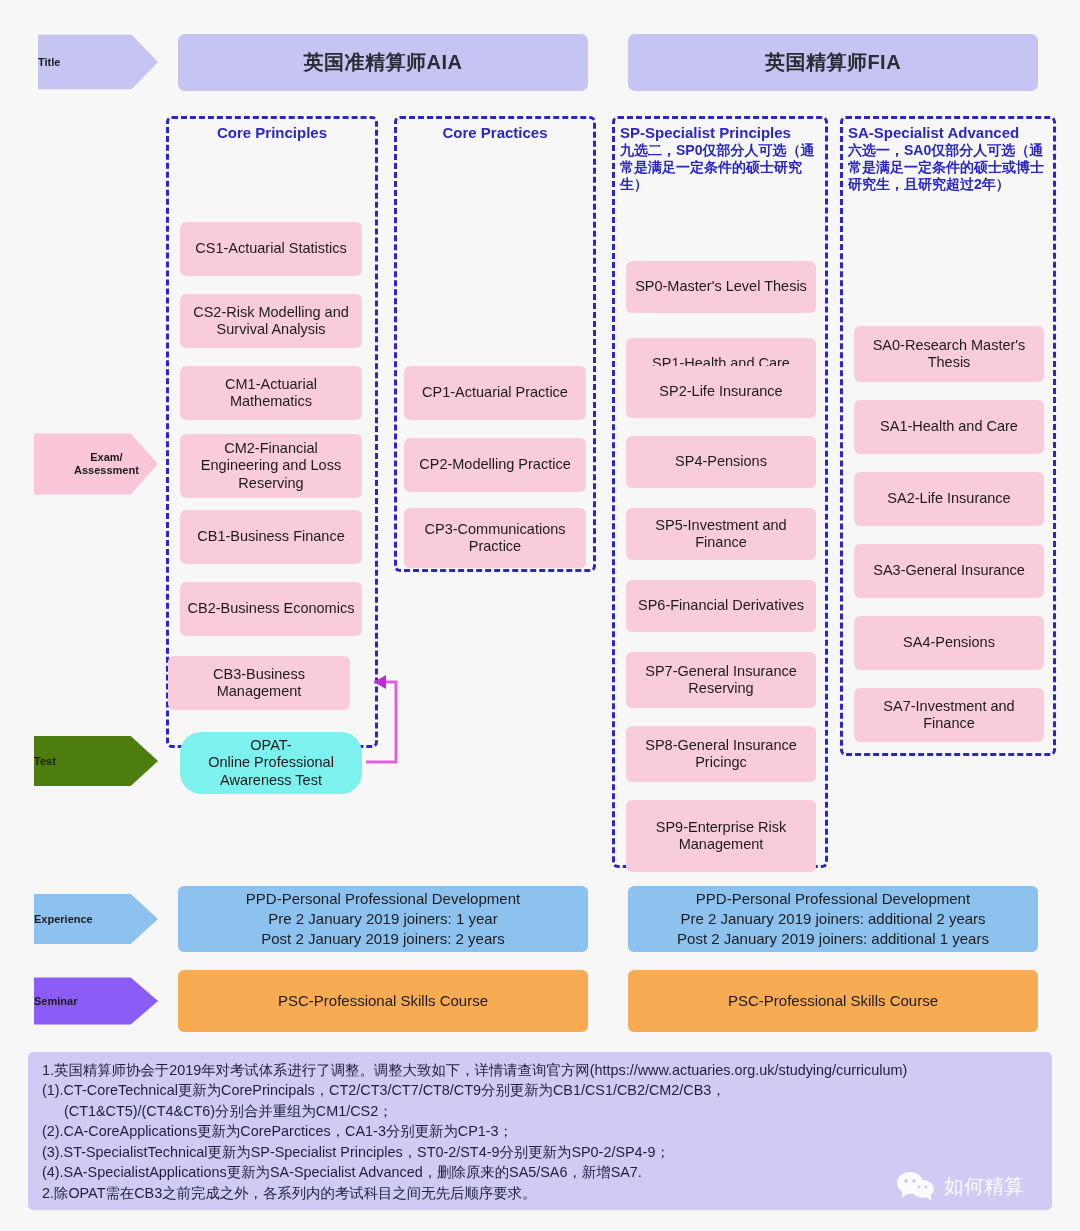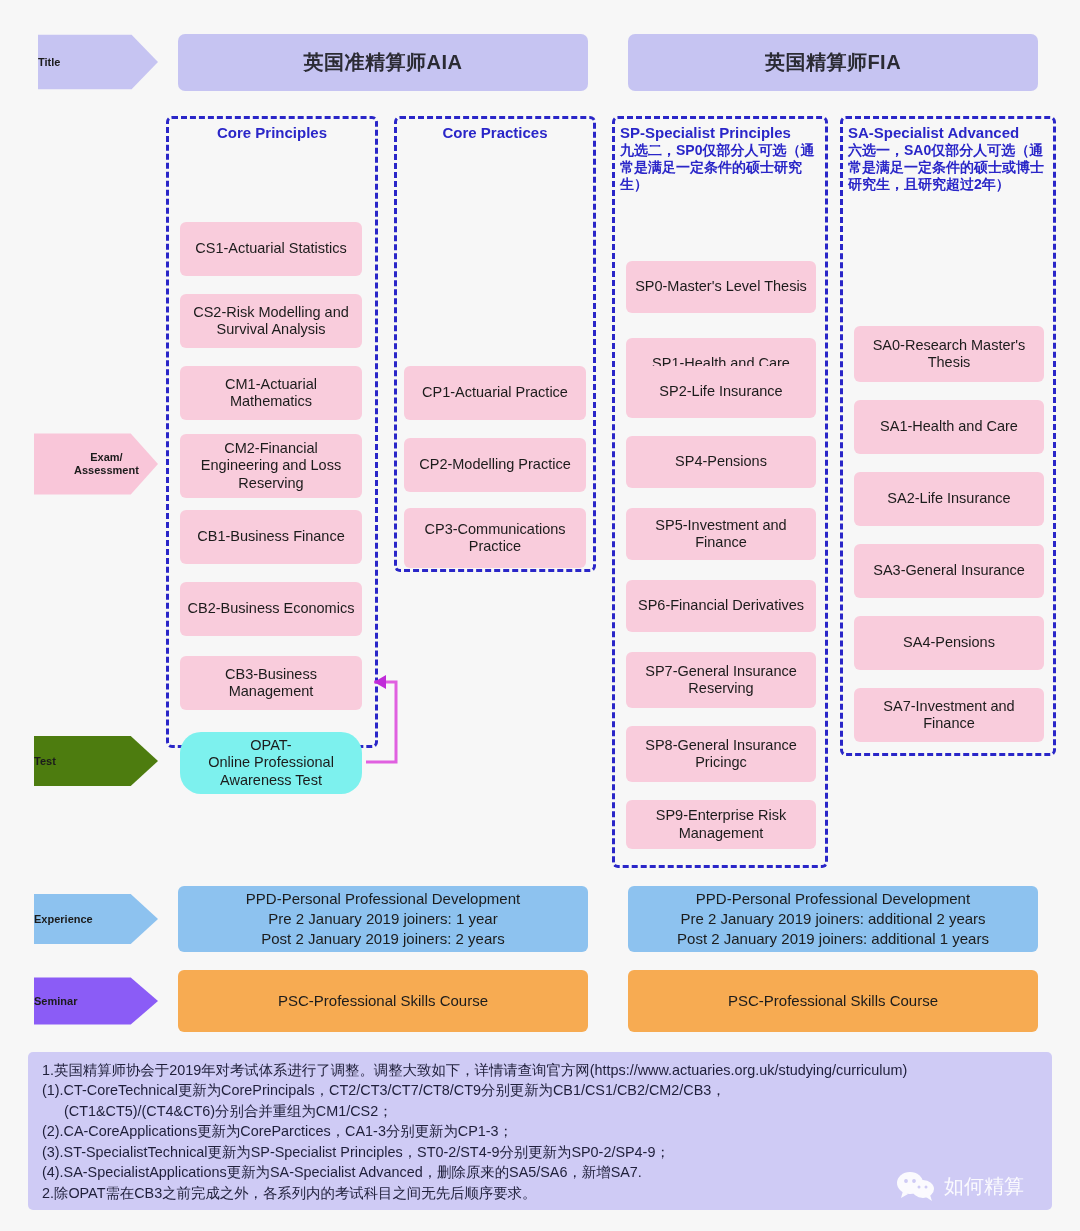--- a/index.html
+++ b/index.html
@@ -177,35 +177,35 @@
     <span class="en">SA-Specialist Advanced</span>
     <span class="cn">六选一，SA0仅部分人可选（通常是满足一定条件的硕士或博士研究生，且研究超过2年）</span>
   </div>
 
   <div class="chip" style="left:180px;top:222px;width:182px;height:54px;">CS1-Actuarial Statistics</div>
   <div class="chip" style="left:180px;top:294px;width:182px;height:54px;">CS2-Risk Modelling and Survival Analysis</div>
   <div class="chip" style="left:180px;top:366px;width:182px;height:54px;">CM1-Actuarial Mathematics</div>
   <div class="chip" style="left:180px;top:434px;width:182px;height:64px;">CM2-Financial Engineering and Loss Reserving</div>
   <div class="chip" style="left:180px;top:510px;width:182px;height:54px;">CB1-Business Finance</div>
   <div class="chip" style="left:180px;top:582px;width:182px;height:54px;">CB2-Business Economics</div>
-  <div class="chip" style="left:180px;top:656px;width:182px;height:54px;">CB3-Business Management</div>
+  <div class="chip" style="left:168px;top:656px;width:182px;height:54px;">CB3-Business Management</div>
 
   <div class="chip" style="left:404px;top:366px;width:182px;height:54px;">CP1-Actuarial Practice</div>
   <div class="chip" style="left:404px;top:438px;width:182px;height:54px;">CP2-Modelling Practice</div>
   <div class="chip" style="left:404px;top:508px;width:182px;height:60px;">CP3-Communications Practice</div>
 
   <div class="chip" style="left:626px;top:222px;width:190px;height:52px;margin-top:39px;">SP0-Master's Level Thesis</div>
   <div class="chip" style="left:626px;top:294px;width:190px;height:52px;margin-top:44px;">SP1-Health and Care</div>
   <div class="chip" style="left:626px;top:366px;width:190px;height:52px;">SP2-Life Insurance</div>
   <div class="chip" style="left:626px;top:436px;width:190px;height:52px;">SP4-Pensions</div>
   <div class="chip" style="left:626px;top:508px;width:190px;height:52px;">SP5-Investment and Finance</div>
   <div class="chip" style="left:626px;top:580px;width:190px;height:52px;">SP6-Financial Derivatives</div>
   <div class="chip" style="left:626px;top:652px;width:190px;height:56px;">SP7-General Insurance Reserving</div>
   <div class="chip" style="left:626px;top:726px;width:190px;height:56px;">SP8-General Insurance Pricingc</div>
-  <div class="chip" style="left:626px;top:800px;width:190px;height:49px;">SP9-Enterprise Risk Management</div>
+  <div class="chip" style="left:626px;top:800px;width:190px;height:72px;">SP9-Enterprise Risk Management</div>
 
   <div class="chip" style="left:854px;top:326px;width:190px;height:56px;">SA0-Research Master's Thesis</div>
   <div class="chip" style="left:854px;top:400px;width:190px;height:54px;">SA1-Health and Care</div>
   <div class="chip" style="left:854px;top:472px;width:190px;height:54px;">SA2-Life Insurance</div>
   <div class="chip" style="left:854px;top:544px;width:190px;height:54px;">SA3-General Insurance</div>
   <div class="chip" style="left:854px;top:616px;width:190px;height:54px;">SA4-Pensions</div>
   <div class="chip" style="left:854px;top:688px;width:190px;height:54px;">SA7-Investment and Finance</div>
 
   <div class="chip cyan ml" style="left: 180px; top: 732px; width: 182px; height: 62px; white-space: pre-line; border-radius: 21px;">OPAT-
 Online Professional

